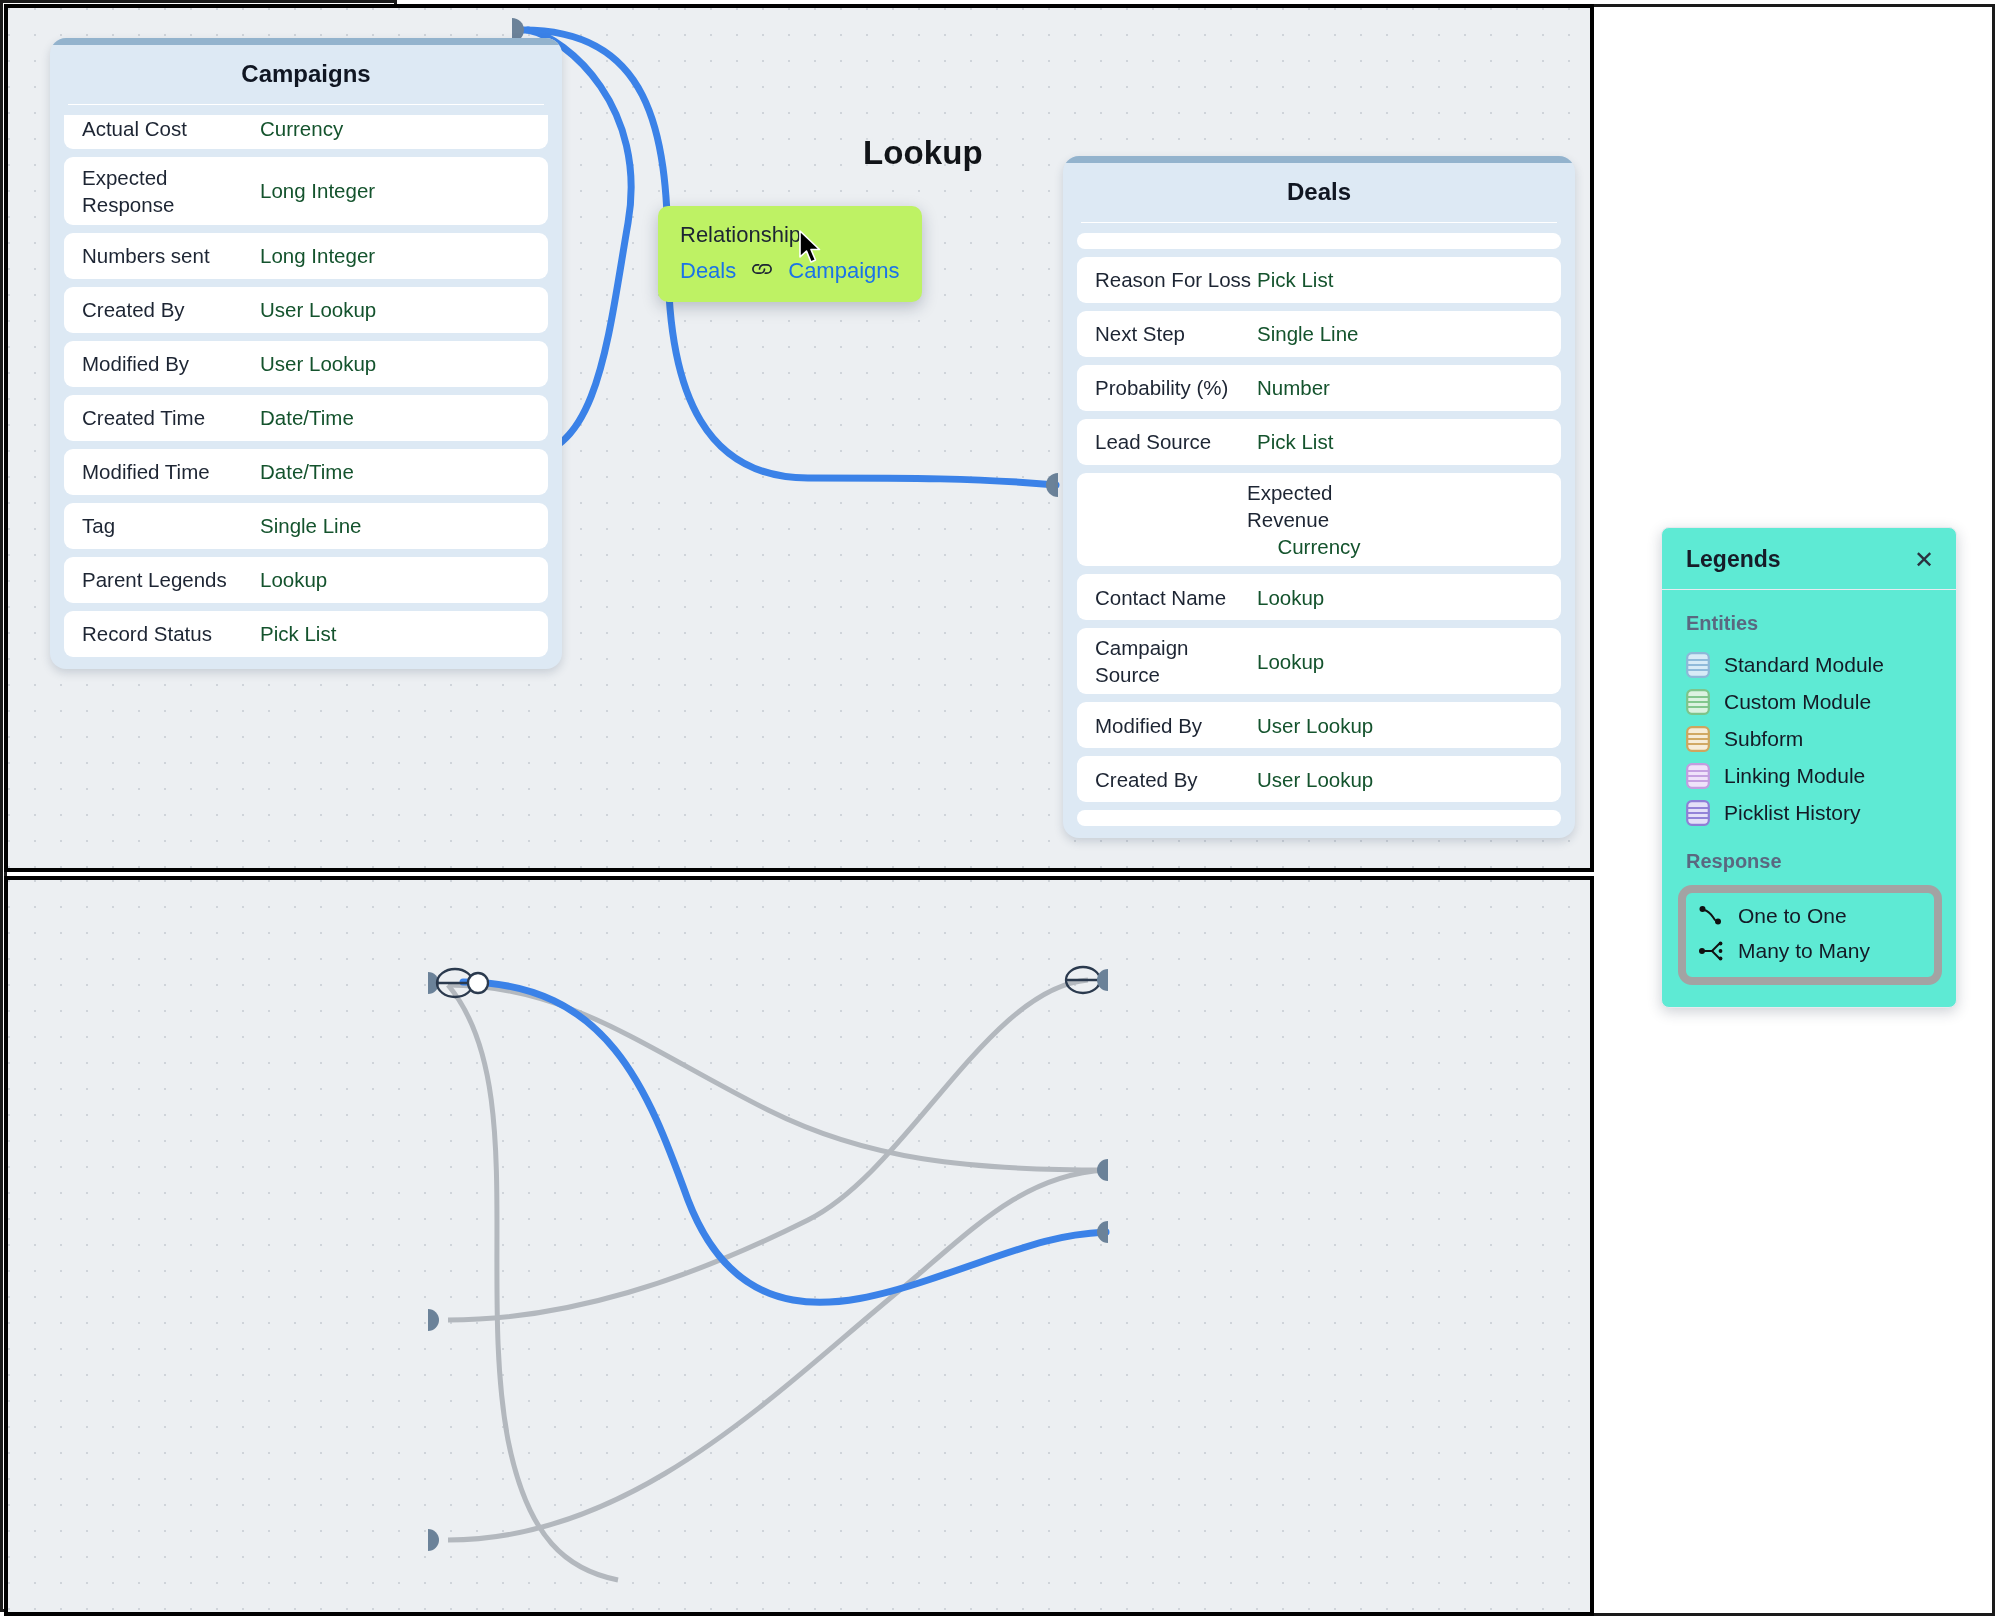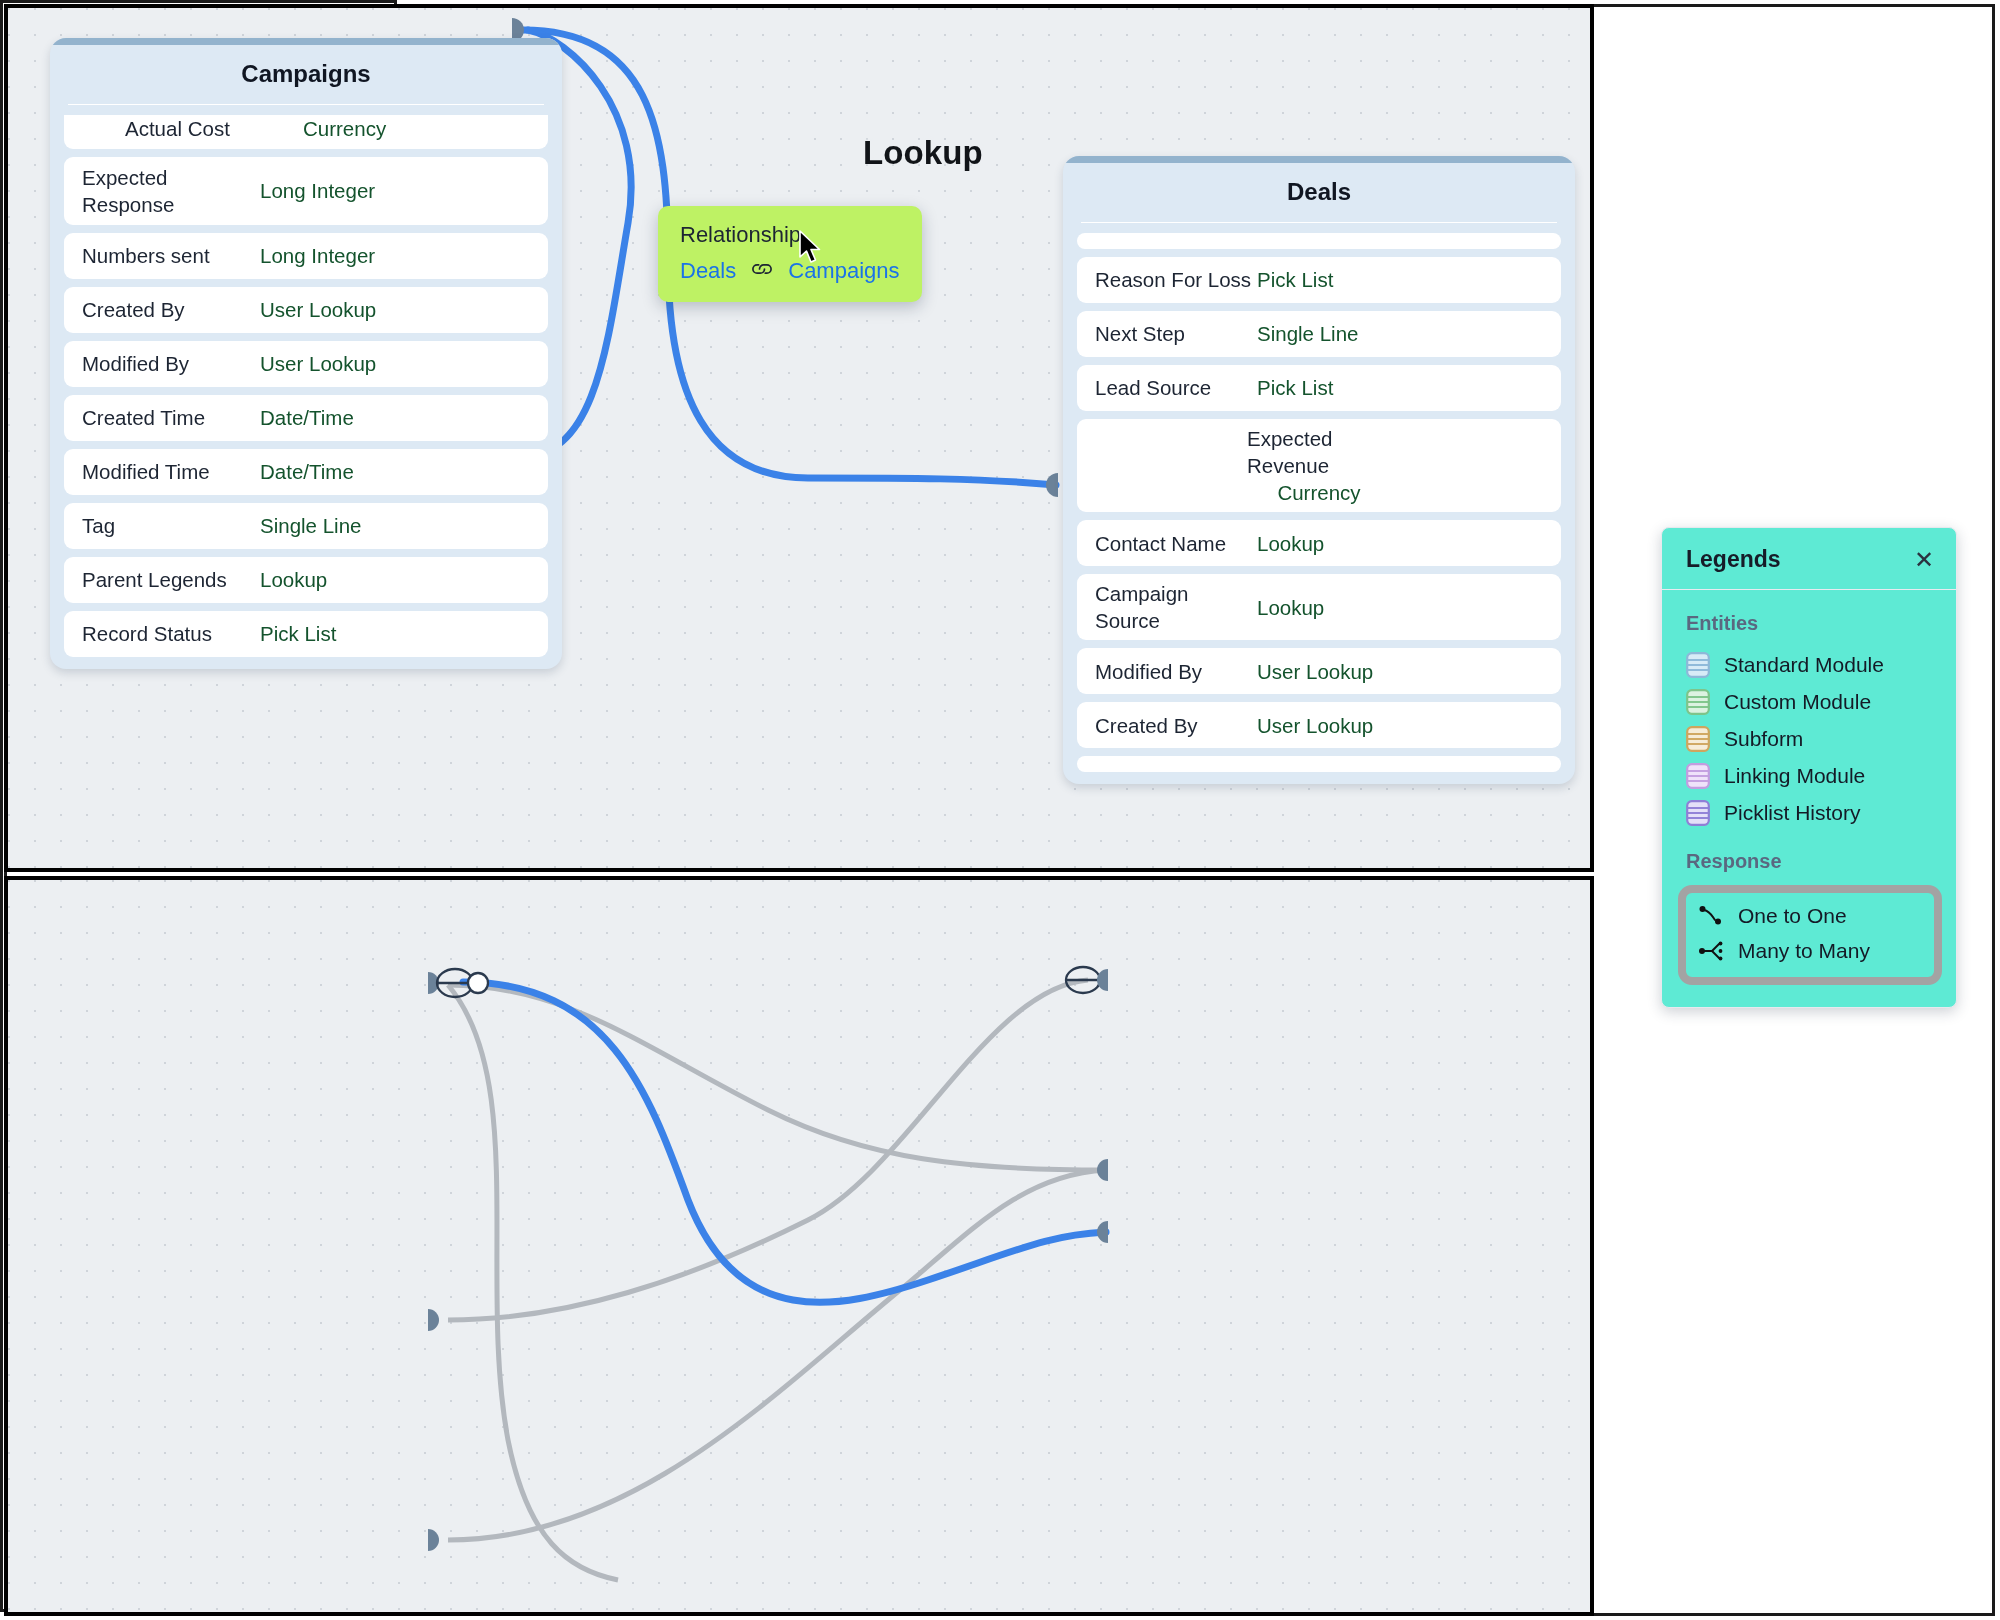--- a/index.html
+++ b/index.html
@@ -205,21 +205,21 @@
       <path d="M 504 10 A 12 12 0 0 1 504 34 Z" fill="#6b8299"></path>
       <path d="M 504 436 A 12 12 0 0 1 504 460 Z" fill="#6b8299"></path>
       <path d="M 1050 465 A 12 12 0 0 0 1050 489 Z" fill="#6b8299"></path>
     </svg>
 
     <div class="section-title" id="title-lookup">Lookup</div>
 
     <div class="entity" id="ent-campaigns">
       <div class="entity-head">Campaigns</div>
       <div class="rows">
-        <div class="row clip-top" style="min-height:34px;align-items:flex-start;padding-top:0;padding-left:43px;">
+        <div class="row clip-top" style="min-height:34px;align-items:flex-start;padding-top:0;">
           <span class="fname">Actual Cost</span>
           <span class="ftype">Currency</span>
         </div>
         <div class="row" style="min-height:68px;">
           <span class="fname">Expected Response</span>
           <span class="ftype">Long Integer</span>
         </div>
         <div class="row">
           <span class="fname">Numbers sent</span>
           <span class="ftype">Long Integer</span>
@@ -259,20 +259,24 @@
       <div class="entity-head">Deals</div>
       <div class="rows">
         <div class="row blank"></div>
         <div class="row">
           <span class="fname">Reason For Loss</span>
           <span class="ftype">Pick List</span>
         </div>
         <div class="row">
           <span class="fname">Next Step</span>
           <span class="ftype">Single Line</span>
+        </div>
+        <div class="row">
+          <span class="fname">Probability (%)</span>
+          <span class="ftype">Number</span>
         </div>
         <div class="row">
           <span class="fname">Lead Source</span>
           <span class="ftype">Pick List</span>
         </div>
         <div class="row" style="min-height:68px;flex-direction:column;">
           <span class="fname">Expected Revenue</span>
           <span class="ftype">Currency</span>
         </div>
         <div class="row">

